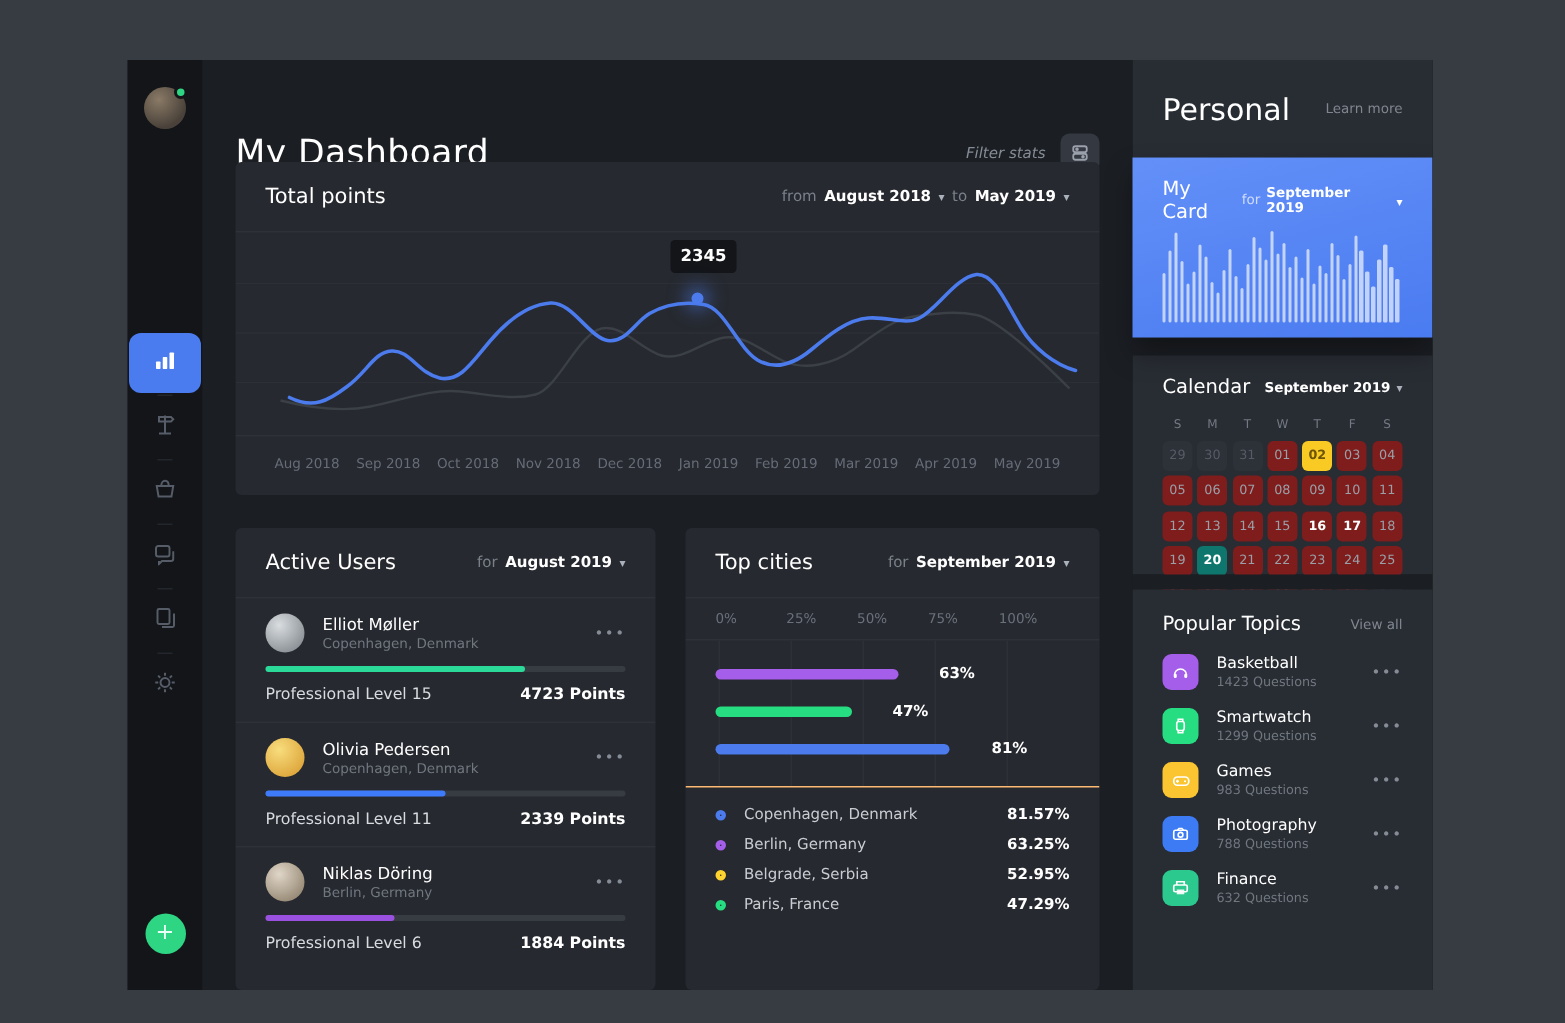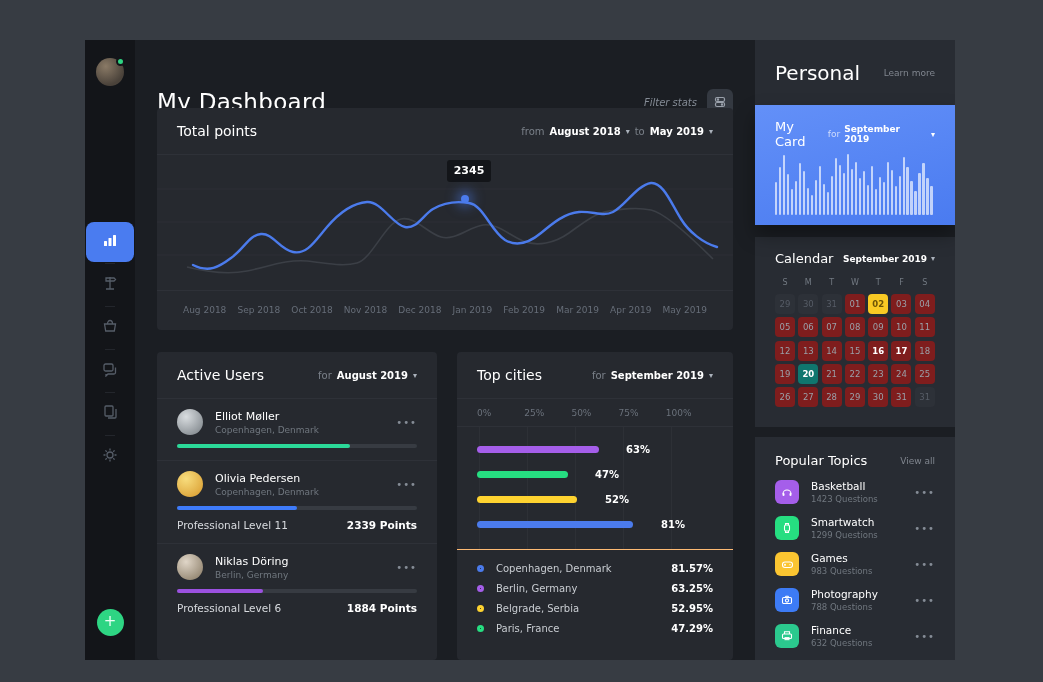--- a/index.html
+++ b/index.html
@@ -96,21 +96,21 @@
   .bc-title{color:#fff;font-size:13px;}
   .bc-range{margin-left:auto;font-size:9px;display:flex;gap:4px;align-items:center;}
   .bc-range .lbl{color:#cfdcfc;}
   .bc-range .val{color:#fff;font-weight:bold;cursor:pointer;}
   .bc-bars{position:absolute;left:20px;right:20px;bottom:10px;height:68px;display:flex;
     align-items:flex-end;gap:1.8px;}
   .mcbar{width:2.2px;background:rgba(255,255,255,.65);border-radius:1px;}
   .gap{height:12px;background:#1b1e23;flex-shrink:0;}
   .gap2{height:10px;background:#1b1e23;flex-shrink:0;}
 
-  .cal{height:190px;background:#282c33;padding:14px 20px 0;}
+  .cal{height:146px;background:#282c33;padding:14px 20px 0;}
   .cal-top{display:flex;align-items:center;}
   .cal-title{color:#fff;font-size:13px;}
   .cal-range{margin-left:auto;font-size:9px;display:flex;gap:4px;align-items:center;}
   .cal-range .val{color:#fff;font-weight:bold;cursor:pointer;}
   .weekdays{display:grid;grid-template-columns:repeat(7,20px);column-gap:3.3px;margin-top:12px;}
   .weekdays span{color:#737a83;font-size:8px;text-align:center;}
   .cal-grid{display:grid;grid-template-columns:repeat(7,20px);gap:3.3px;margin-top:7px;}
   .cday{width:20px;height:20px;border-radius:4px;background:#7f1d1d;color:#9aa0a8;font-size:8.5px;
     text-align:center;line-height:20px;cursor:pointer;}
   .cday.muted{background:#2d3138;color:#565c66;}
@@ -269,20 +269,24 @@
           <div class="u-avatar u-a0"></div>
           <div class="u-meta">
             <div class="u-name">Elliot Møller</div>
             <div class="u-loc">Copenhagen, Denmark</div>
           </div>
           <span class="dots">•••</span>
         </div>
         <div class="track">
           <div class="fill" style="width: 72%; background: rgb(43, 217, 153);"></div>
         </div>
+        <div class="u-bottom">
+          <span class="u-level">Professional Level 15</span>
+          <span class="u-points">4723 Points</span>
+        </div>
       </div>
 
       <div class="user-row">
         <div class="user-top">
           <div class="u-avatar u-a1"></div>
           <div class="u-meta">
             <div class="u-name">Olivia Pedersen</div>
             <div class="u-loc">Copenhagen, Denmark</div>
           </div>
           <span class="dots">•••</span>
@@ -341,26 +345,20 @@
           <div class="bar-plot">
                 <div class="hbar" style="width: 63%; background: rgb(165, 94, 234);"></div>
               </div>
           <span class="bar-label" style="margin-left:-44px">63%</span>
         </div>
         <div class="bar-row">
           <div class="bar-plot">
                 <div class="hbar" style="width: 47%; background: rgb(38, 222, 129);"></div>
               </div>
           <span class="bar-label" style="margin-left:-75px">47%</span>
-        </div>
-        <div class="bar-row">
-          <div class="bar-plot">
-                <div class="hbar" style="width: 52%; background: rgb(254, 211, 48);"></div>
-              </div>
-          <span class="bar-label" style="margin-left:-65px">52%</span>
         </div>
         <div class="bar-row">
           <div class="bar-plot">
                 <div class="hbar" style="width: 81%; background: rgb(75, 123, 236);"></div>
               </div>
           <span class="bar-label" style="margin-left:-9px">81%</span>
         </div>
       </div>
       <div class="legend">
         <div class="legend-row">

